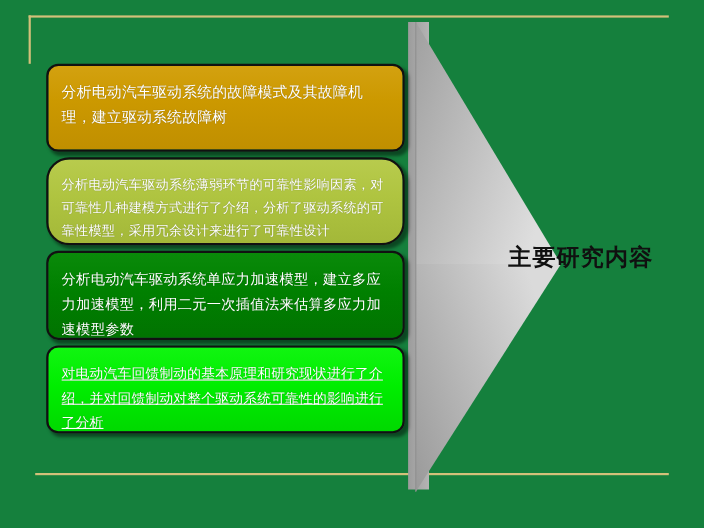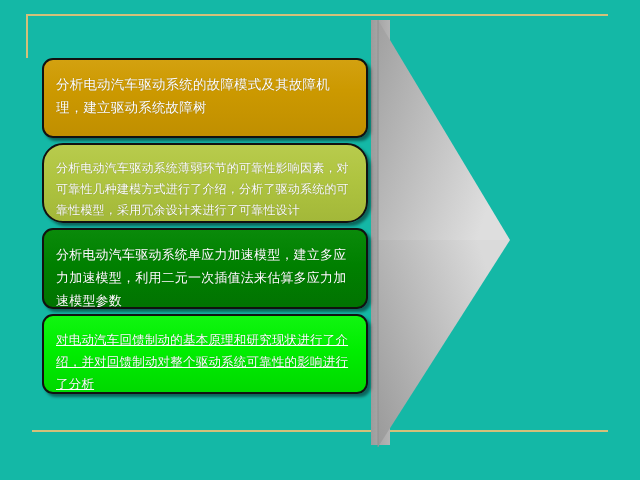--- a/index.html
+++ b/index.html
@@ -10,21 +10,21 @@
   body {
     width: 640px;
     height: 480px;
     overflow: hidden;
     font-family: "DejaVu Sans", "Liberation Sans", sans-serif;
   }
   .slide {
     position: relative;
     width: 640px;
     height: 480px;
-    background: #14b8a6;
+    background: #15803d;
   }
 
   
   .rule {
     position: absolute;
     background: #d3c07a;
   }
   .rule-top {
     left: 26px;
     top: 14px;
@@ -159,14 +159,15 @@
     <div class="box box-3">
       <p>分析电动汽车驱动系统单应力加速模型，建立多应力加速模型，利用二元一次插值法来估算多应力加速模型参数</p>
     </div>
 
     <div class="box box-4">
       <p>对电动汽车回馈制动的基本原理和研究现状进行了介绍，并对回馈制动对整个驱动系统可靠性的影响进行了分析</p>
     </div>
 
   </div>
 
+  <div class="headline">主要研究内容</div>
 
 </div>
 
 </body></html>

